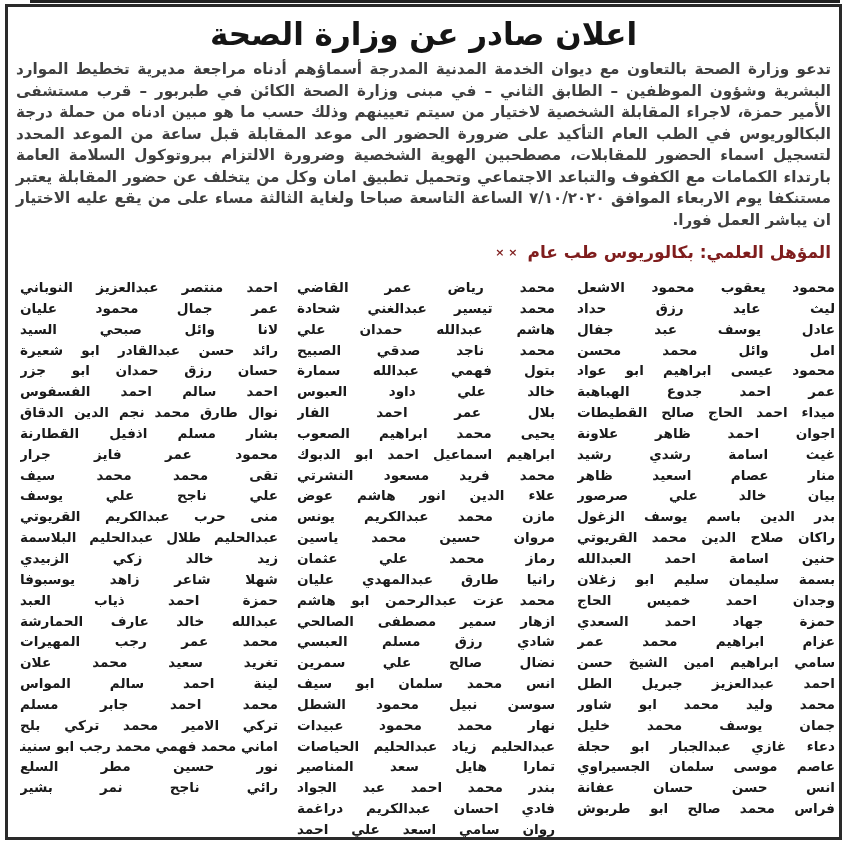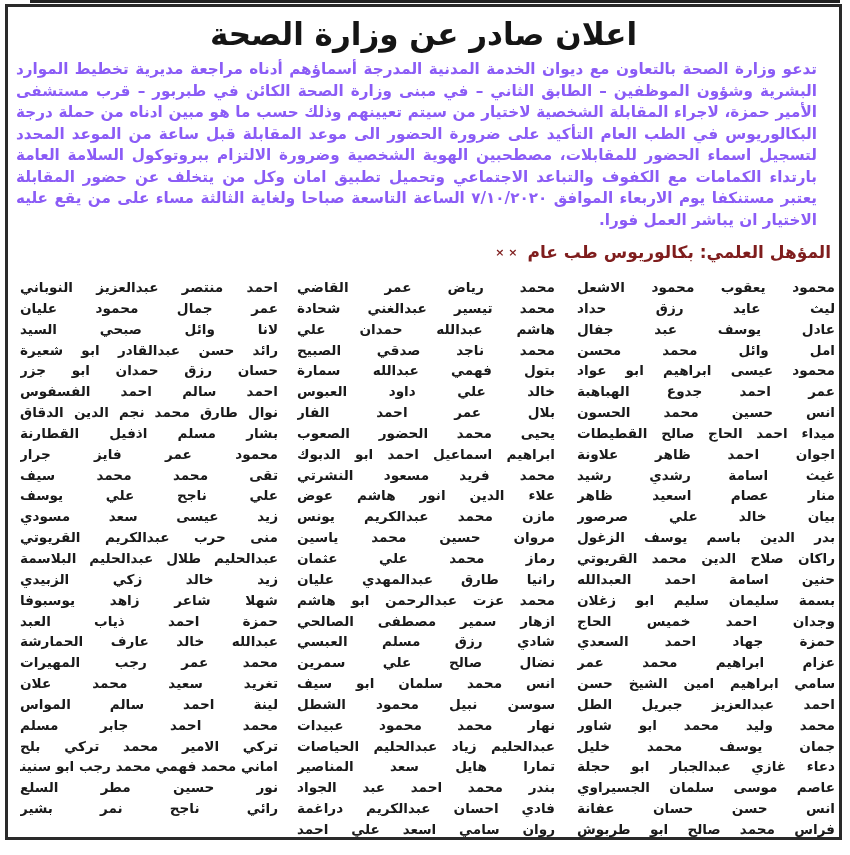--- a/index.html
+++ b/index.html
@@ -39,28 +39,28 @@
       text-align: center;
       font-family: "DejaVu Sans", sans-serif;
       font-weight: bold;
       font-size: 31px;
       line-height: 46px;
       margin-top: 4px;
       letter-spacing: 0px;
       color: #151515;
     }
     .intro {
-      margin: 2px 22px 0 8px;
+      margin: 2px 8px 0 8px;
       font-family: "DejaVu Sans", sans-serif;
       font-weight: bold;
       font-size: 15.2px;
       line-height: 21.5px;
       text-align: justify;
       text-align-last: right;
-      color: #8b5cf6;
+      color: #404040;
     }
     .qual {
       margin: 9px 8px 0 8px;
       font-weight: bold;
       font-size: 17px;
       line-height: 24px;
       text-align: right;
       color: #7f1d1d;
     }
     .qual .marks {
@@ -112,21 +112,20 @@
   </div>
 
   <div class="cols">
     <div class="col col-right" id="col-right">
         <div class="name">محمود يعقوب محمود الاشعل</div>
         <div class="name">ليث عايد رزق حداد</div>
         <div class="name">عادل يوسف عبد جفال</div>
         <div class="name">امل وائل محمد محسن</div>
         <div class="name">محمود عيسى ابراهيم ابو عواد</div>
         <div class="name">عمر احمد جدوع الهباهبة</div>
-        <div class="name">انس حسين محمد الحسون</div>
         <div class="name">ميداء احمد الحاج صالح القطيطات</div>
         <div class="name">اجوان احمد ظاهر علاونة</div>
         <div class="name">غيث اسامة رشدي رشيد</div>
         <div class="name">منار عصام اسعيد ظاهر</div>
         <div class="name">بيان خالد علي صرصور</div>
         <div class="name">بدر الدين باسم يوسف الزغول</div>
         <div class="name">راكان صلاح الدين محمد القريوتي</div>
         <div class="name">حنين اسامة احمد العبدالله</div>
         <div class="name">بسمة سليمان سليم ابو زغلان</div>
         <div class="name">وجدان احمد خميس الحاج</div>
@@ -142,21 +141,21 @@
         <div class="name">فراس محمد صالح ابو طربوش</div>
       </div>
     <div class="col col-middle" id="col-middle">
         <div class="name">محمد رياض عمر القاضي</div>
         <div class="name">محمد تيسير عبدالغني شحادة</div>
         <div class="name">هاشم عبدالله حمدان علي</div>
         <div class="name">محمد ناجد صدقي الصبيح</div>
         <div class="name">بتول فهمي عبدالله سمارة</div>
         <div class="name">خالد علي داود العبوس</div>
         <div class="name">بلال عمر احمد الفار</div>
-        <div class="name">يحيى محمد الحضور الصعوب</div>
+        <div class="name">يحيى محمد ابراهيم الصعوب</div>
         <div class="name">ابراهيم اسماعيل احمد ابو الدبوك</div>
         <div class="name">محمد فريد مسعود النشرتي</div>
         <div class="name">علاء الدين انور هاشم عوض</div>
         <div class="name">مازن محمد عبدالكريم يونس</div>
         <div class="name">مروان حسين محمد ياسين</div>
         <div class="name">رماز محمد علي عثمان</div>
         <div class="name">رانيا طارق عبدالمهدي عليان</div>
         <div class="name">محمد عزت عبدالرحمن ابو هاشم</div>
         <div class="name">ازهار سمير مصطفى الصالحي</div>
         <div class="name">شادي رزق مسلم العبسي</div>
@@ -175,21 +174,20 @@
         <div class="name">عمر جمال محمود عليان</div>
         <div class="name">لانا وائل صبحي السيد</div>
         <div class="name">رائد حسن عبدالقادر ابو شعيرة</div>
         <div class="name">حسان رزق حمدان ابو جزر</div>
         <div class="name">احمد سالم احمد الفسفوس</div>
         <div class="name">نوال طارق محمد نجم الدين الدقاق</div>
         <div class="name">بشار مسلم اذفيل القطارنة</div>
         <div class="name">محمود عمر فايز جرار</div>
         <div class="name">تقى محمد محمد سيف</div>
         <div class="name">علي ناجح علي يوسف</div>
-        <div class="name">زيد عيسى سعد مسودي</div>
         <div class="name">منى حرب عبدالكريم القريوتي</div>
         <div class="name">عبدالحليم طلال عبدالحليم البلاسمة</div>
         <div class="name">زيد خالد زكي الزبيدي</div>
         <div class="name">شهلا شاعر زاهد يوسبوفا</div>
         <div class="name">حمزة احمد ذياب العبد</div>
         <div class="name">عبدالله خالد عارف الحمارشة</div>
         <div class="name">محمد عمر رجب المهيرات</div>
         <div class="name">تغريد سعيد محمد علان</div>
         <div class="name">لينة احمد سالم المواس</div>
         <div class="name">محمد احمد جابر مسلم</div>

